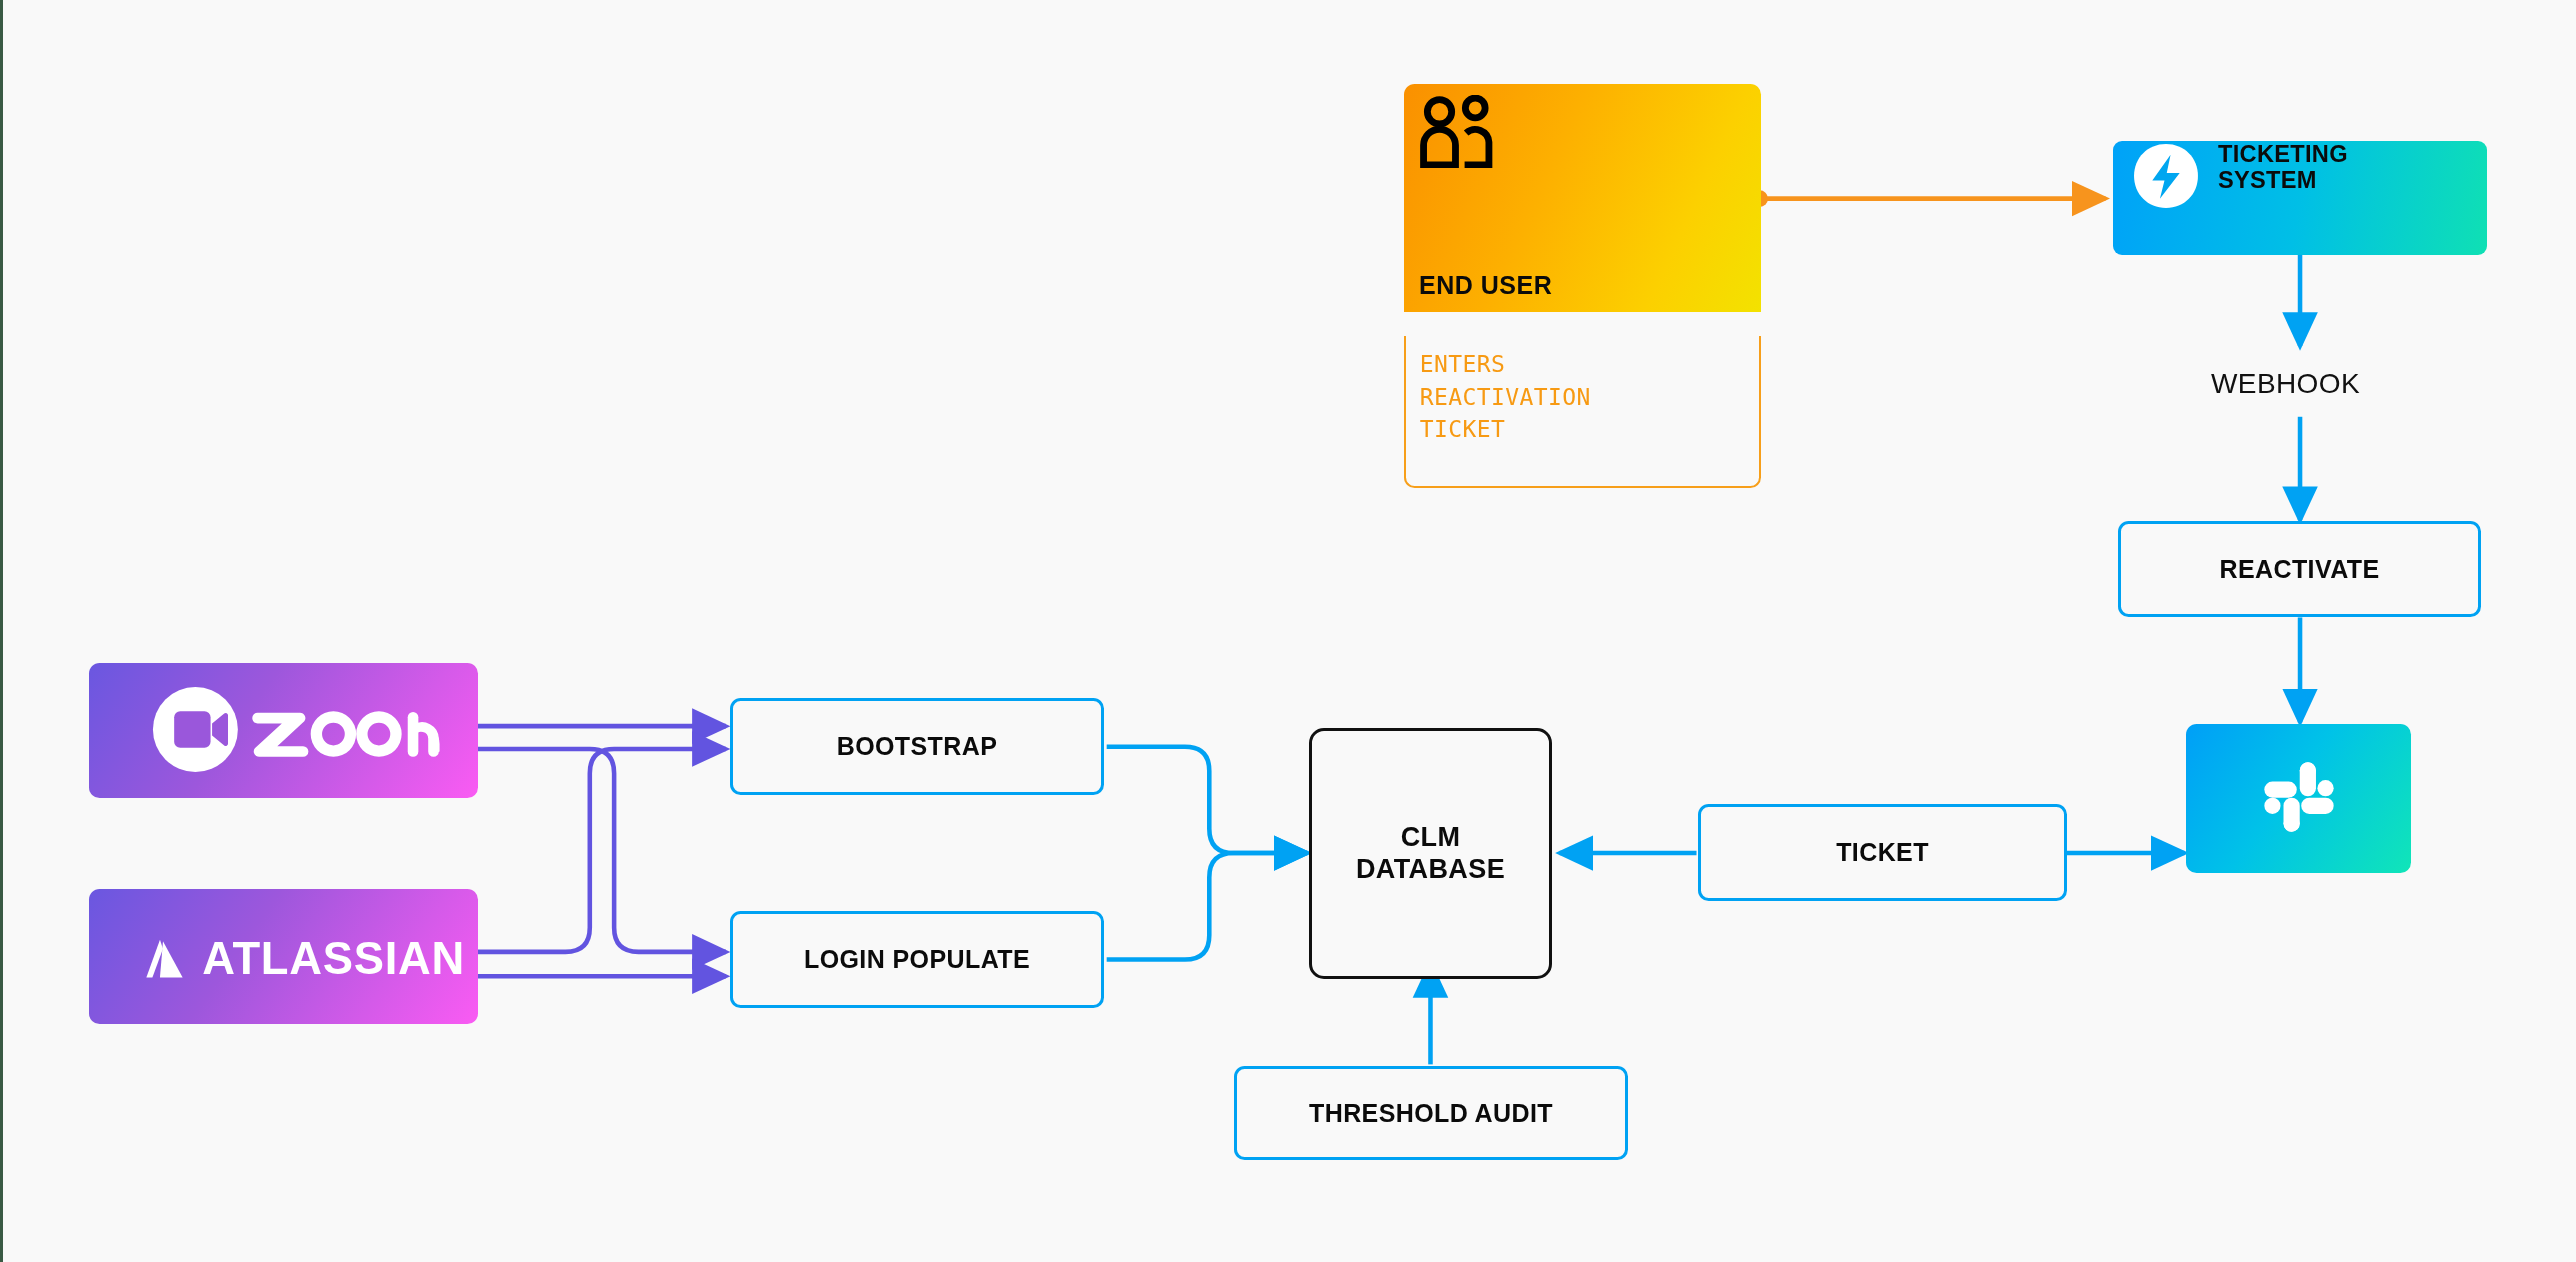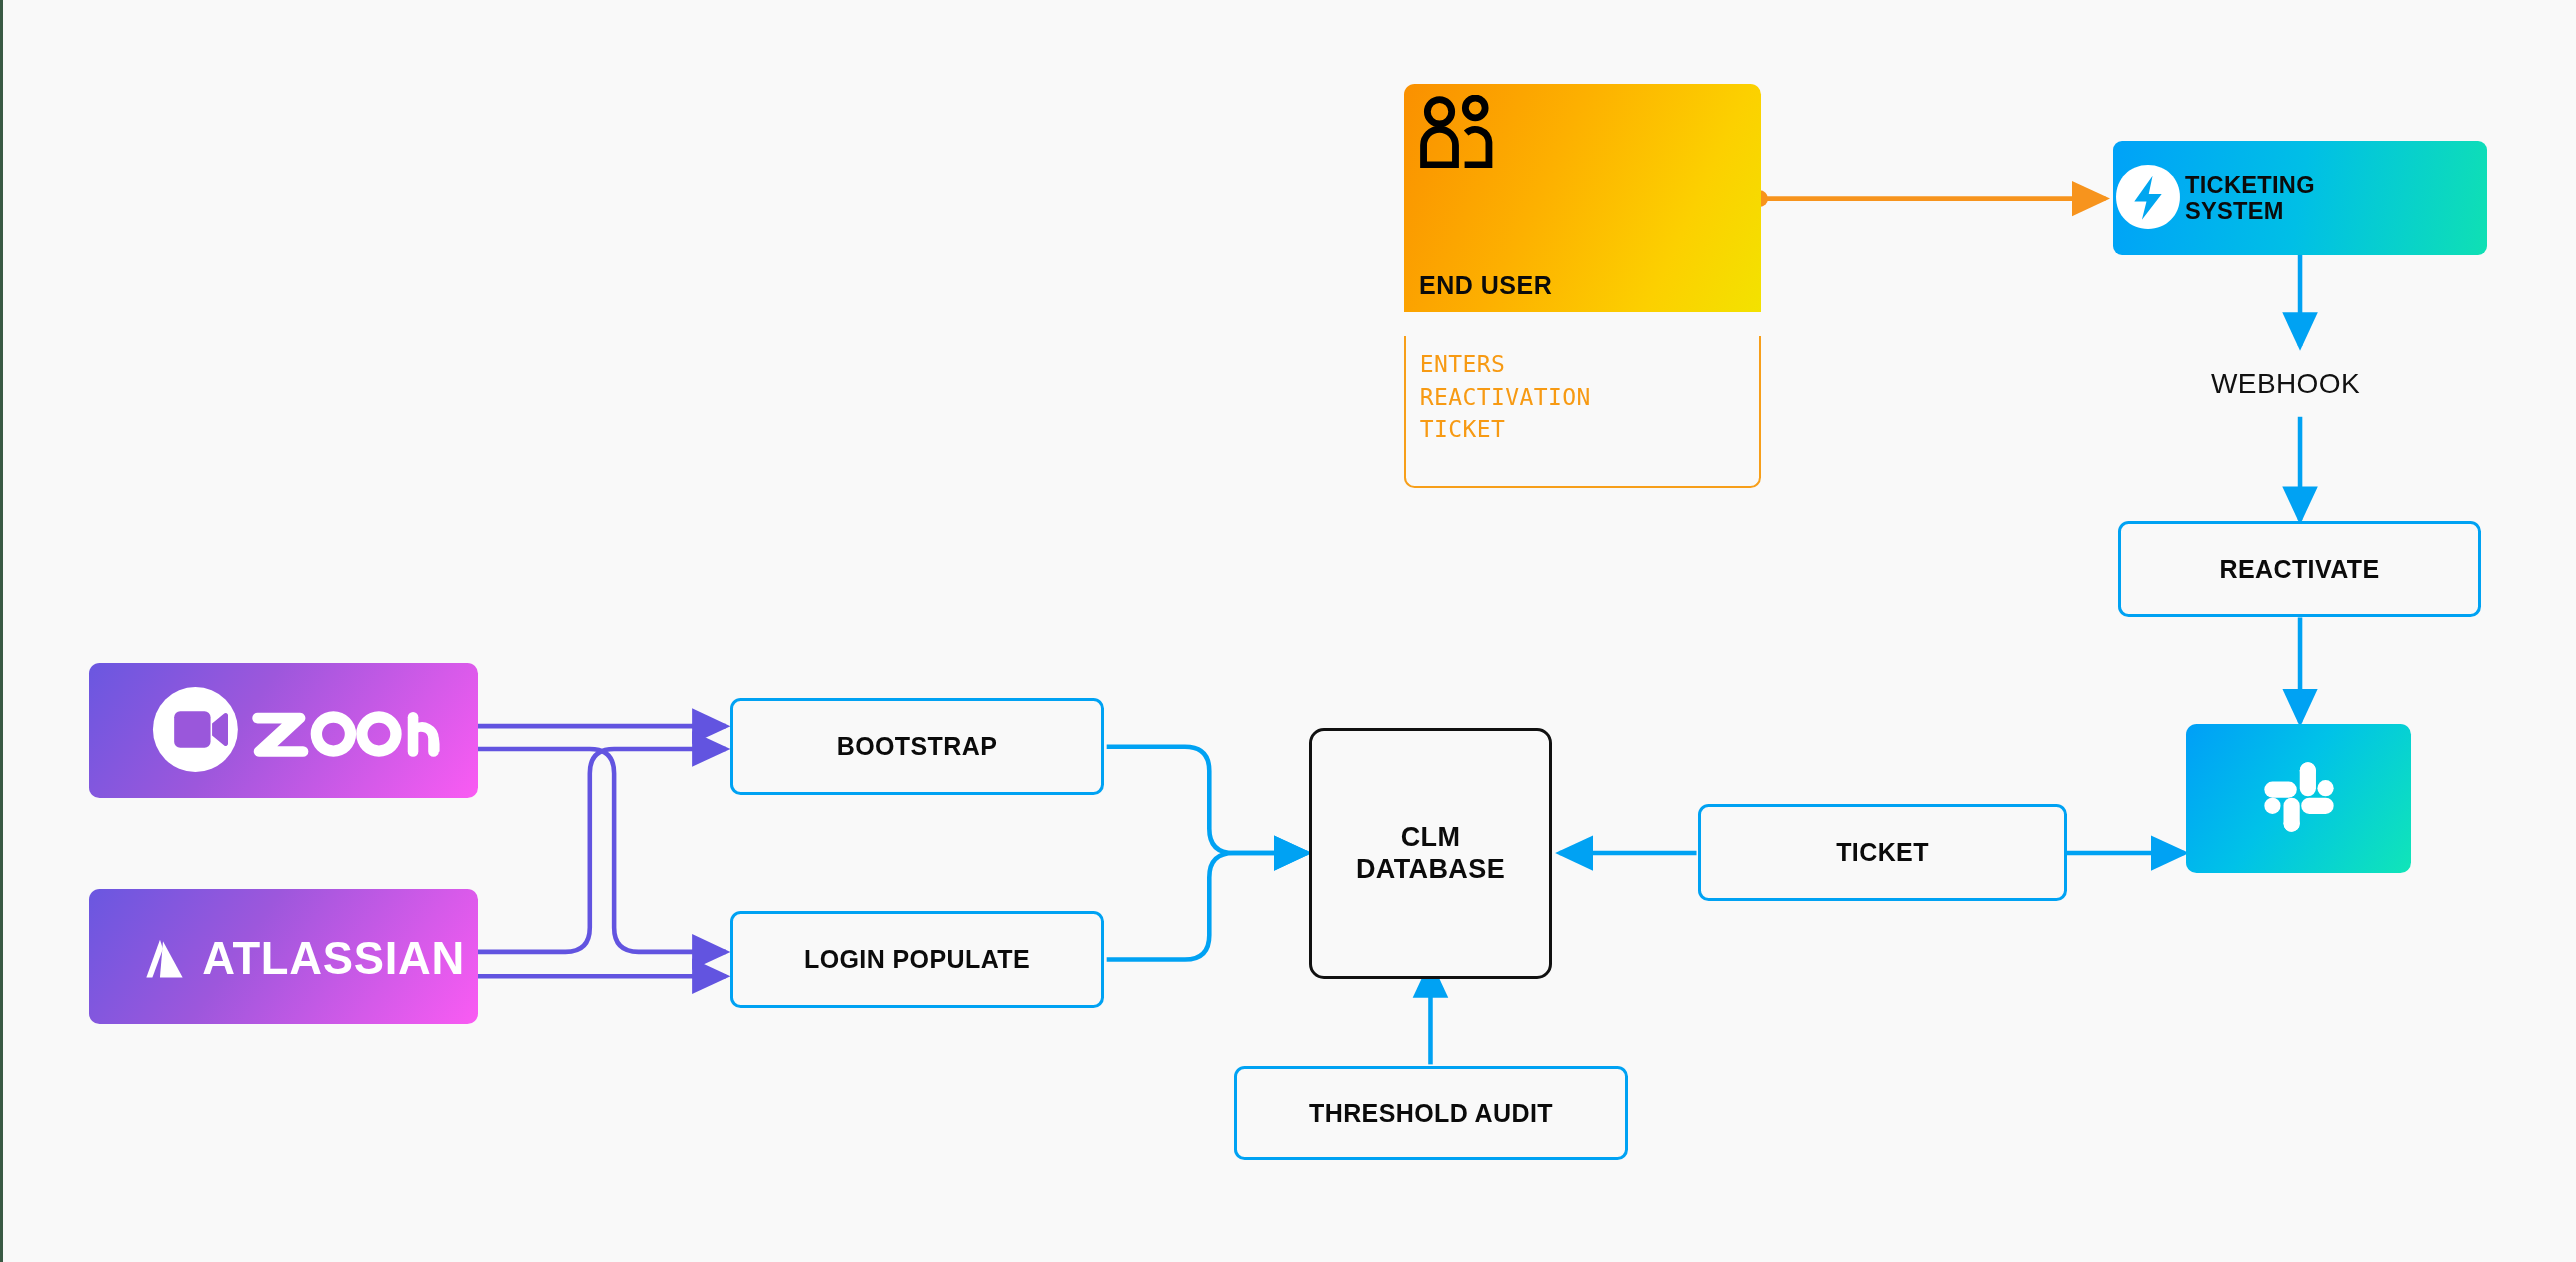--- a/index.html
+++ b/index.html
@@ -95,22 +95,22 @@
   }
   .card-icon {
     position: absolute;
     left: 15px;
     top: 10.6px;
   }
   
   .tile-ticket {
     background: linear-gradient(100deg, #00a2f8 0%, #00bfe6 50%, #0fe0b4 100%);
     display: flex;
-    align-items: center;
-    gap: 2px;
+    gap: 17px;
+    padding-left: 18px;
     border-radius: 9px;
   }
   .tile-ticket .label {
     font-weight: bold;
     font-size: 23.6px;
     color: #0b0b0b;
     line-height: 1.12;
     letter-spacing: 0.3px;
     white-space: pre-line;
   }

